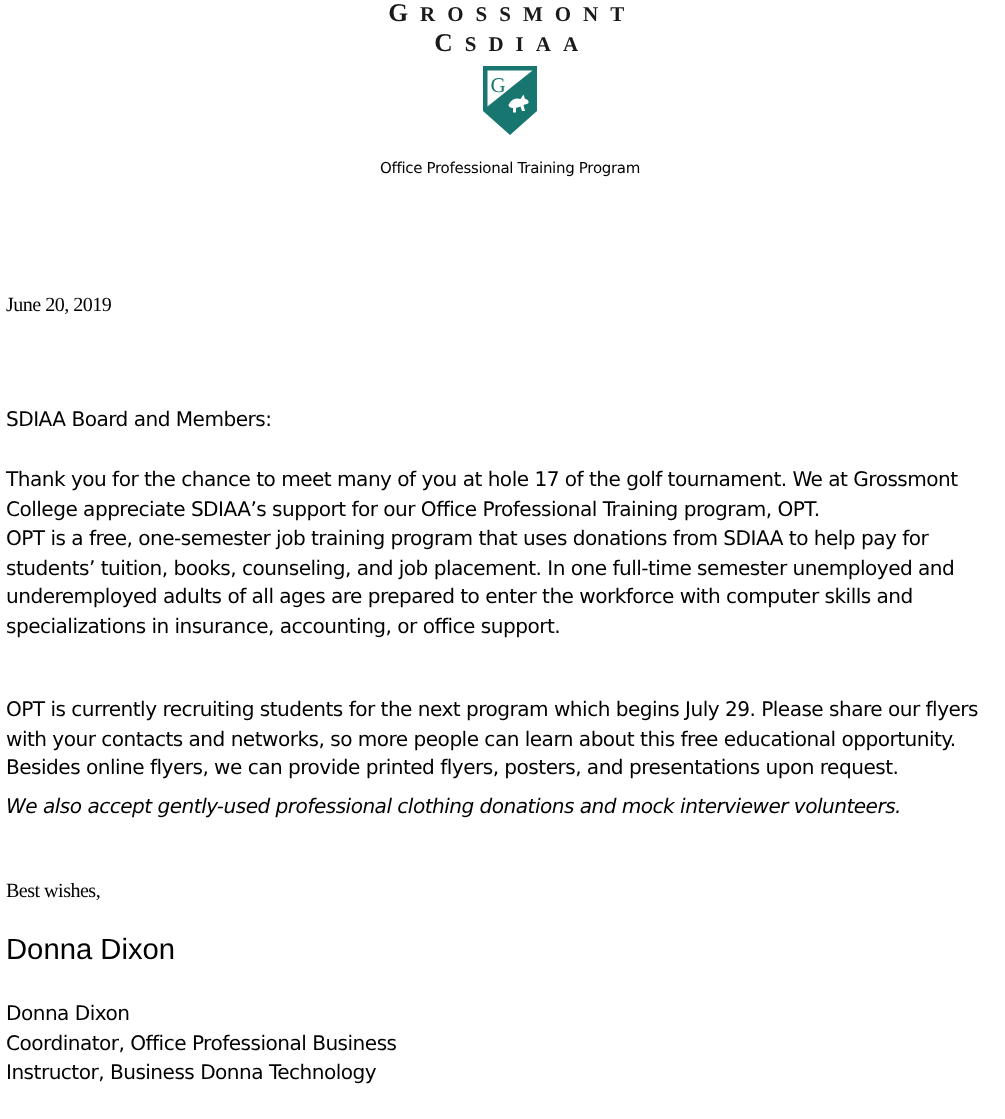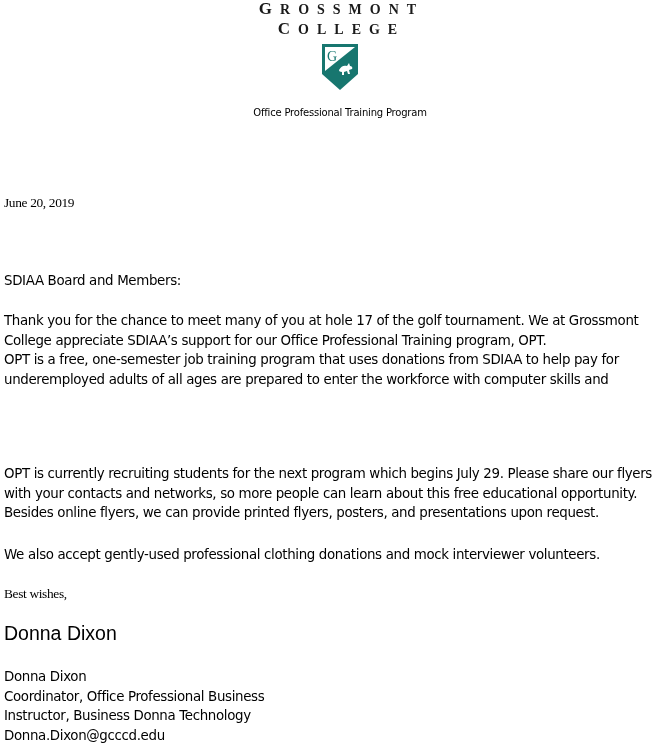--- a/index.html
+++ b/index.html
@@ -65,41 +65,41 @@
       line-height: 19.5px;
       word-spacing: 0px;
     }
     .block { position: absolute; left: 0; width: 666px; white-space: nowrap; }
     .block .ln { display: block; height: 19.5px; }
     .date { top: 193px; font-family: Liberation Serif, serif; }
     .salutation { top: 271px; }
     .para1 { top: 311px; }
     .para2 { top: 350px; }
     .para3 { top: 464px; }
-    .para4 { top: 545px; }
+    .para4 { top: 529px; font-style: italic; }
     .closing { top: 584px; font-family: Liberation Serif, serif; }
     .sig-large {
       position: absolute;
       left: 4px;
       top: 622px;
       font-family: "Liberation Sans", sans-serif;
       font-size: 19.5px;
       letter-spacing: 0;
     }
     .sig-block { top: 667px; }
   </style>
 </head>
 <body>
 
 <div class="header">
   <div class="college-name line1">
     <span class="big">G</span><span>ROSSMONT</span>
   </div>
   <div class="college-name line2">
-    <span class="big">C</span><span>OLLEGE</span>
+    <span class="big">C</span><span>SDIAA</span>
   </div>
   <svg class="logo" viewBox="0 0 36 46" xmlns="http://www.w3.org/2000/svg">
     <path d="M0 0 H36 V30 L18 46 L0 30 Z" fill="#17766f"></path>
     <path d="M3 3 H33 L3 27 Z" fill="#ffffff"></path>
     <text x="5" y="17" font-family="Liberation Serif, serif" font-size="14" fill="#17766f">G</text>
     <path d="M17 26 c2 -4 5 -5 8 -4 l2 -3 l1 3 c2 0 3 2 2 3 l-3 1 l1 4 l-2 0 l-1 -3 l-3 1 l0 3 l-2 0 l0 -3 c-2 0 -3 -1 -3 -2 z" fill="#ffffff"></path>
   </svg>
   <div class="program-title">Office Professional Training Program</div>
 </div>
 
@@ -107,36 +107,37 @@
   <div class="block date">June 20, 2019</div>
   <div class="block salutation">SDIAA Board and Members:</div>
 
   <div class="block para1">
     <span class="ln">Thank you for the chance to meet many of you at hole 17 of the golf tournament. We at Grossmont</span>
     <span class="ln">College appreciate SDIAA’s support for our Office Professional Training program, OPT.</span>
   </div>
 
   <div class="block para2">
     <span class="ln">OPT is a free, one-semester job training program that uses donations from SDIAA to help pay for</span>
+    <span class="ln">students’ tuition, books, counseling, and job placement. In one full-time semester unemployed and</span>
     <span class="ln">underemployed adults of all ages are prepared to enter the workforce with computer skills and</span>
+    <span class="ln">specializations in insurance, accounting, or office support.</span>
   </div>
 
   <div class="block para3">
     <span class="ln">OPT is currently recruiting students for the next program which begins July 29. Please share our flyers</span>
     <span class="ln">with your contacts and networks, so more people can learn about this free educational opportunity.</span>
     <span class="ln">Besides online flyers, we can provide printed flyers, posters, and presentations upon request.</span>
   </div>
 
   <div class="block para4">
     <span class="ln">We also accept gently-used professional clothing donations and mock interviewer volunteers.</span>
   </div>
 
   <div class="block closing">Best wishes,</div>
 
   <div class="block sig-block">
     <span class="ln">Donna Dixon</span>
     <span class="ln">Coordinator, Office Professional Business</span>
     <span class="ln">Instructor, Business Donna Technology</span>
-    <span class="ln">Donna.Dixon@gcccd.edu</span>
   </div>
 </div>
 
 <div class="sig-large">Donna Dixon</div>
 
 </body></html>

